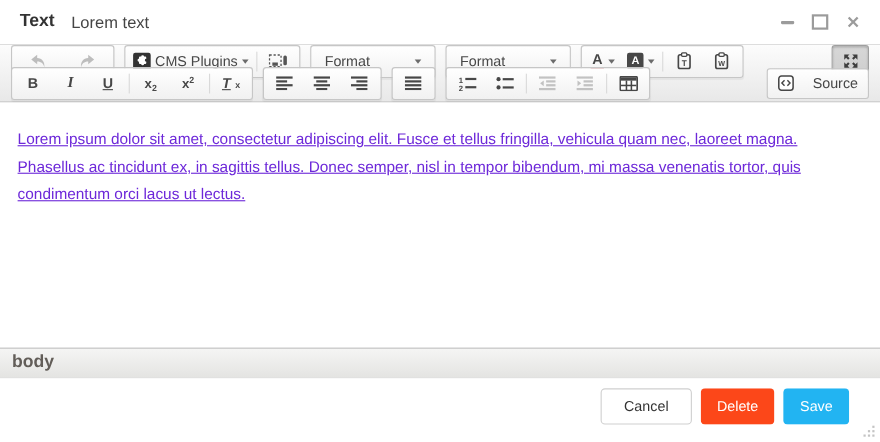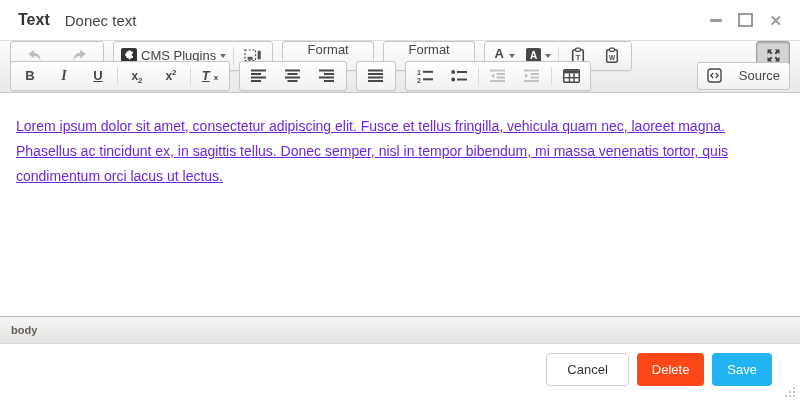--- a/index.html
+++ b/index.html
@@ -20,21 +20,21 @@
   .group{display:inline-flex;align-items:center;height:28px;padding:0 2px;background:linear-gradient(#fff,#f1f1f1);
          border:1px solid #c6c6c6;border-radius:3px;box-shadow:0 1px 1px rgba(0,0,0,.05);}
   .btn{display:inline-flex;align-items:center;justify-content:center;min-width:24px;height:24px;padding:0 5px;
        border-radius:2px;color:#474747;gap:4px;cursor:pointer;}
   .btn.wide{min-width:34px;}
   .btn.disabled{color:#bdbdbd;cursor:default;}
   .sep{width:1px;height:18px;background:#d9d9d9;margin:0 2px;}
   .spacer{flex:1;}
   .caret{width:0;height:0;border-left:3.5px solid transparent;border-right:3.5px solid transparent;border-top:4.5px solid #6b6b6b;}
   .caret.sm{border-left-width:3px;border-right-width:3px;border-top-width:4px;}
-  .combo{width:88px;justify-content:space-between;padding:0 1px;flex-direction:column;}
+  .combo{width:88px;justify-content:space-between;padding:0 12px;}
   .combo .lbl{font-size:13px;color:#474747;}
   .cmsbtn .lbl{font-size:13px;color:#474747;}
   .puzzle{width:16px;height:16px;background:#333;border-radius:2px;display:inline-flex;align-items:center;justify-content:center;}
   
   .gB{font-weight:800;font-size:13px;}
   .gI{font-style:italic;font-weight:bold;font-family:"Liberation Serif",serif;font-size:14px;}
   .gU{font-weight:bold;font-size:13px;text-decoration:underline;}
   .gscript{font-weight:bold;font-size:12px;display:inline-flex;align-items:flex-end;}
   .gscript .small{font-size:8px;font-weight:bold;}
   .gscript .up{align-self:flex-start;margin-top:-1px;}
@@ -48,41 +48,41 @@
            justify-content:center;background:linear-gradient(#d7d7d7,#cecece);box-shadow:inset 0 1px 2px rgba(0,0,0,.25);cursor:pointer;}
   .btn-source{display:inline-flex;align-items:center;gap:17px;height:26px;padding:0 9px;background:linear-gradient(#fff,#f1f1f1);
               border:1px solid #c6c6c6;border-radius:3px;cursor:pointer;}
   .btn-source .lbl{font-size:13px;color:#474747;}
   
   .content{height:197px;padding:13px 16px;overflow:hidden;cursor:text;}
   .content p{margin:8px 0;font-size:14px;line-height:25px;color:#6d28d9;text-decoration:underline;}
   
   .statusbar{height:26px;display:flex;align-items:center;padding:0 11px;background:linear-gradient(#f5f5f4,#e4e4e2);
              border-top:1px solid #bdbdbd;border-bottom:1px solid #d8d8d8;}
-  .statusbar .path{font-size:11px;font-weight:bold;color:#625d58;cursor:pointer;}
+  .statusbar .path{font-size:16px;font-weight:bold;color:#625d58;cursor:pointer;}
   
   .footer{display:flex;justify-content:flex-end;align-items:center;gap:8px;padding-right:28px;height:50px;background:#fff;}
   .fbtn{height:31px;border-radius:4px;font-size:13px;display:inline-flex;align-items:center;justify-content:center;
         cursor:pointer;border:1px solid transparent;font-family:"Liberation Sans",sans-serif;}
   .fbtn.cancel{background:#fff;border-color:#cfcfcf;color:#333;padding:0 20px;}
   .fbtn.delete{background:#fc4719;color:#fff;padding:0 14px;}
   .fbtn.save{background:#22b4f2;color:#fff;padding:0 14px;}
   .grip{position:absolute;right:4px;bottom:4px;width:11px;height:11px;cursor:nwse-resize;}
   .grip i{position:absolute;left:0;top:0;width:2px;height:2px;background:transparent;
           box-shadow:8px 0 0 #c4c4c4,4px 4px 0 #c4c4c4,8px 4px 0 #c4c4c4,0 8px 0 #c4c4c4,4px 8px 0 #c4c4c4,8px 8px 0 #c4c4c4;}
   svg{display:block;}
 </style>
 </head>
 <body>
 
 <div class="modal">
 
   <div class="titlebar">
     <span class="title">Text</span>
-    <span class="subtitle">Donec text</span>
+    <span class="subtitle">Lorem text</span>
     <div class="win-controls">
       <span class="ic-min"></span>
       <span class="ic-maxwin"></span>
       <span class="ic-close">✕</span>
     </div>
   </div>
 
   <div class="toolbar">
 
     <div class="tb-row">

